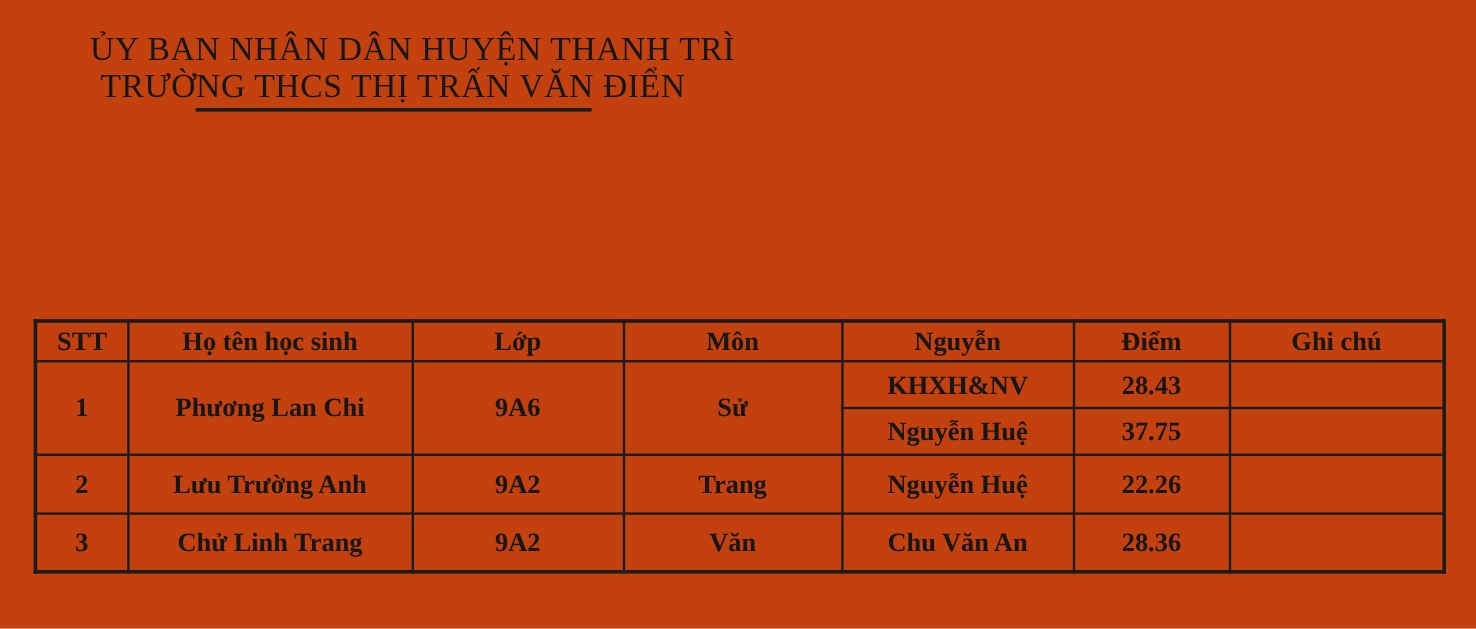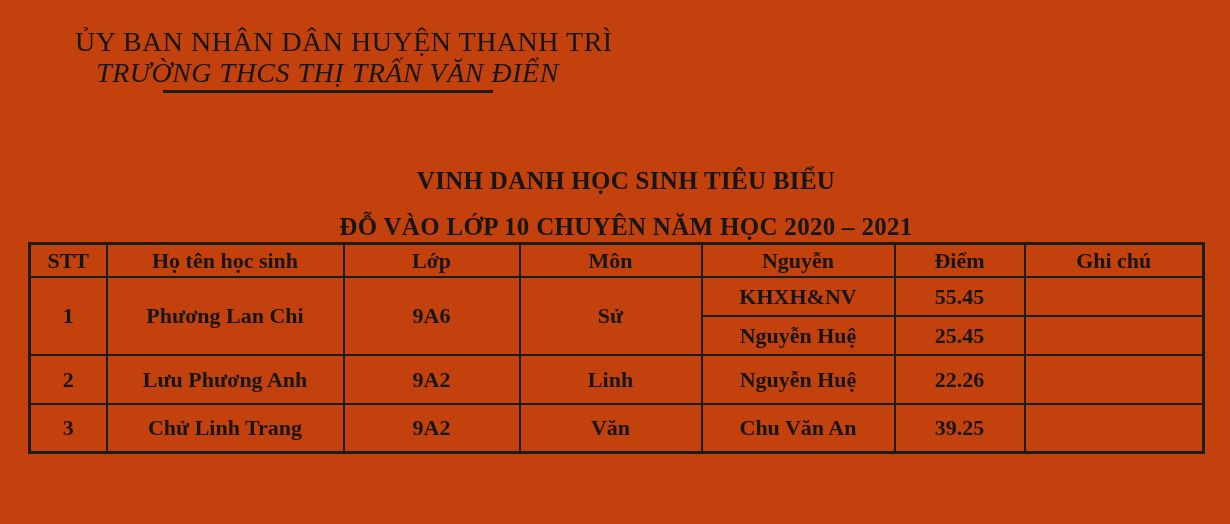--- a/index.html
+++ b/index.html
@@ -30,21 +30,20 @@
     font-size: 28px;
     line-height: 32px;
     letter-spacing: 0.5px;
     white-space: nowrap;
   }
   .org-line2 {
     font-size: 28px;
     line-height: 30px;
     letter-spacing: 0.5px;
     white-space: nowrap;
-    font-style: italic;
   }
   .org-underline {
     width: 330px;
     height: 3px;
     background: #1c1c1c;
     margin: 2px auto 0 auto;
   }
   
   .doc-title {
     position: absolute;
@@ -64,21 +63,21 @@
     font-size: 25px;
     line-height: 30px;
     margin-top: 16px;
     letter-spacing: 0.3px;
     white-space: nowrap;
   }
   
   table.honor-table {
     position: absolute;
     left: 28px;
-    top: 242px;
+    top: 266px;
     width: 1174px;
     border-collapse: collapse;
     table-layout: fixed;
     border: 3px solid #1c1c1c;
     font-family: Liberation Serif, serif;
   }
   .honor-table th, .honor-table td {
     border: 2px solid #1c1c1c;
     text-align: center;
     vertical-align: middle;
@@ -97,24 +96,20 @@
 <body>
 
 <div class="page">
 
   <div class="org-header">
     <div class="org-line1">ỦY BAN NHÂN DÂN HUYỆN THANH TRÌ</div>
     <div class="org-line2">TRƯỜNG THCS THỊ TRẤN VĂN ĐIỂN</div>
     <div class="org-underline"></div>
   </div>
 
-  <div class="doc-title">
-    <div class="title-line1">VINH DANH HỌC SINH TIÊU BIỂU</div>
-    <div class="title-line2">ĐỖ VÀO LỚP 10 CHUYÊN NĂM HỌC 2020 – 2021</div>
-  </div>
 
   <table class="honor-table">
     <colgroup>
       <col style="width:77px">
       <col style="width:237px">
       <col style="width:176px">
       <col style="width:182px">
       <col style="width:193px">
       <col style="width:130px">
       <col style="width:179px">
@@ -128,42 +123,42 @@
       <th>Nguyễn</th>
       <th>Điểm</th>
       <th>Ghi chú</th>
     </tr>
     <tr class="subrow">
       <td rowspan="2">1</td>
       <td rowspan="2">Phương Lan Chi</td>
       <td rowspan="2">9A6</td>
       <td rowspan="2">Sử</td>
       <td>KHXH&amp;NV</td>
-      <td>55.45</td>
+      <td>28.43</td>
       <td></td>
     </tr>
     <tr class="subrow">
       <td>Nguyễn Huệ</td>
-      <td>25.45</td>
+      <td>37.75</td>
       <td></td>
     </tr>
     <tr class="row2">
       <td>2</td>
-      <td>Lưu Phương Anh</td>
+      <td>Lưu Trường Anh</td>
       <td>9A2</td>
-      <td>Linh</td>
+      <td>Trang</td>
       <td>Nguyễn Huệ</td>
       <td>22.26</td>
       <td></td>
     </tr>
     <tr class="row3">
       <td>3</td>
       <td>Chử Linh Trang</td>
       <td>9A2</td>
       <td>Văn</td>
       <td>Chu Văn An</td>
-      <td>39.25</td>
+      <td>28.36</td>
       <td></td>
     </tr>
   </tbody>
     </table>
 
 </div>
 
 </body></html>

